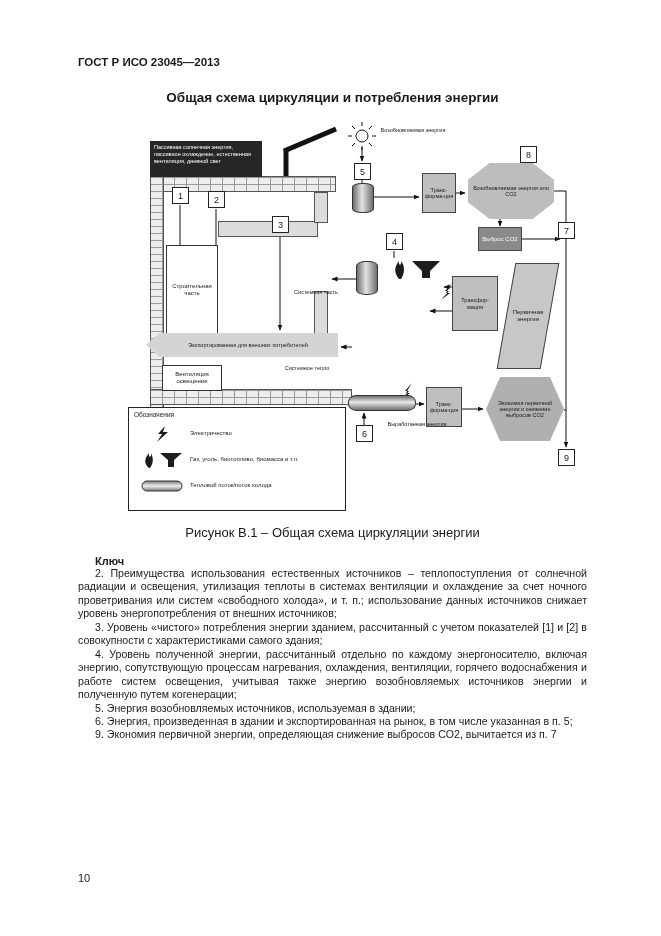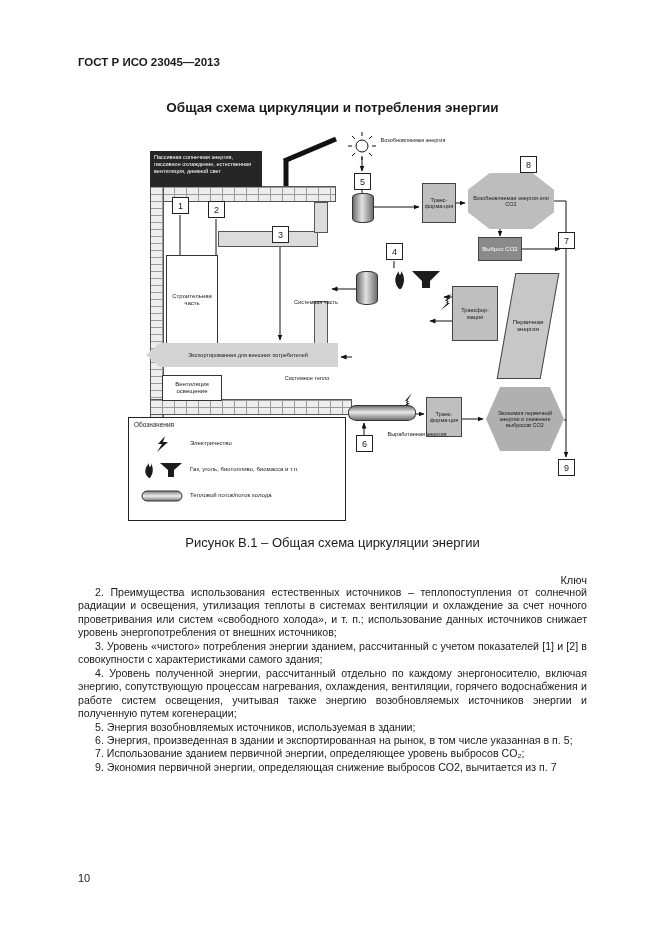--- a/index.html
+++ b/index.html
@@ -1,22 +1,22 @@
 <!DOCTYPE html>
 <html><head>
 <meta charset="utf-8">
 <style>
   html,body{margin:0;padding:0;background:#fff;}
   .page{position:relative;width:661px;height:936px;background:#fff;box-sizing:border-box;
         padding:56px 74px 0 78px;font-family:"Liberation Sans",sans-serif;color:#1a1a1a;}
   .doc-number{font-weight:bold;font-size:11.5px;}
   .annex{margin-top:10px;text-align:center;font-weight:bold;font-size:11.5px;line-height:1.3;}
-  .page-title{margin-top:32px;text-align:center;font-weight:bold;font-size:13.5px;}
+  .page-title{margin-top:22px;text-align:center;font-weight:bold;font-size:13.5px;}
   .figure-caption{margin-top:8px;text-align:center;font-size:13px;}
-  .key-heading{margin-top:24px;font-weight:normal;font-size:11px;text-indent:17px;text-align:right;}
+  .key-heading{margin-top:15px;font-weight:bold;font-size:11px;text-indent:17px;}
   .key-text p{margin:0;font-size:10.6px;line-height:1.27;text-align:justify;text-indent:17px;}
   .page-number{position:absolute;left:78px;top:872px;font-size:11px;}
 
   
   .diagram{position:relative;width:505px;height:396px;margin:16px 0 0 22px;}
   .overlay{position:absolute;left:0;top:0;width:505px;height:396px;}
   .brick{position:absolute;box-sizing:border-box;background-color:#ededed;border:1px solid #555;
     background-image:repeating-linear-gradient(0deg,transparent 0 6px,#9a9a9a 6px 7px),
                      repeating-linear-gradient(90deg,transparent 0 11px,#9a9a9a 11px 12px);}
   .numbox{position:absolute;width:17px;height:17px;background:#fff;border:1px solid #222;
@@ -210,18 +210,17 @@
 
   <div class="figure-caption">Рисунок В.1 – Общая схема циркуляции энергии</div>
 
   <div class="key-heading">Ключ</div>
   <div class="key-text">
     <p>2. Преимущества использования естественных источников – теплопоступления от солнечной радиации и освещения, утилизация теплоты в системах вентиляции и охлаждение за счет ночного проветривания или систем «свободного холода», и т. п.; использование данных источников снижает уровень энергопотребления от внешних источников;</p>
     <p>3. Уровень «чистого» потребления энергии зданием, рассчитанный с учетом показателей [1] и [2] в совокупности с характеристиками самого здания;</p>
     <p>4. Уровень полученной энергии, рассчитанный отдельно по каждому энергоносителю, включая энергию, сопутствующую процессам нагревания, охлаждения, вентиляции, горячего водоснабжения и работе систем освещения, учитывая также энергию возобновляемых источников энергии и полученную путем когенерации;</p>
     <p>5. Энергия возобновляемых источников, используемая в здании;</p>
     <p>6. Энергия, произведенная в здании и экспортированная на рынок, в том числе указанная в п. 5;</p>
-    <p>7. Использование зданием первичной энергии, определяющее уровень выбросов CO₂;</p>
     <p>9. Экономия первичной энергии, определяющая снижение выбросов CO2, вычитается из п. 7</p>
   </div>
 
   <div class="page-number">10</div>
 </div>
 
 </body></html>

